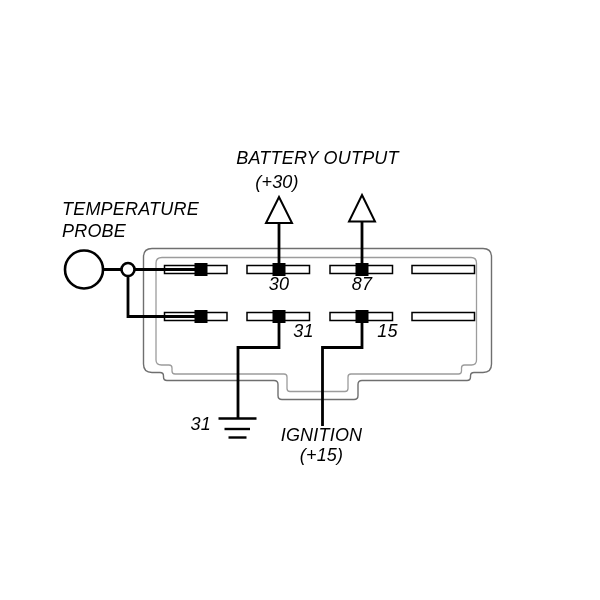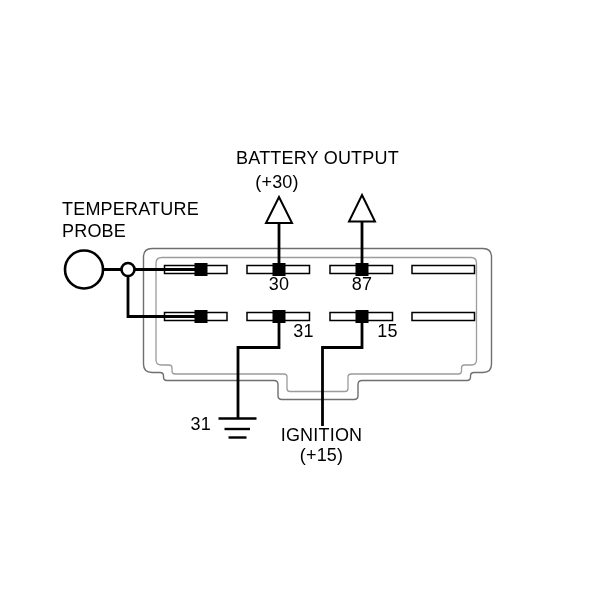--- a/index.html
+++ b/index.html
@@ -8,20 +8,21 @@
     background: #ffffff;
     width: 600px;
     height: 600px;
     overflow: hidden;
   }
   .stage {
     position: relative;
     width: 600px;
     height: 600px;
     background: #ffffff;
+    font-style: italic;
   }
   svg text {
     font-family: "Liberation Sans", sans-serif;
     font-size: 18px;
     fill: #000000;
     letter-spacing: 0.2px;
   }
 </style>
 </head>
 <body>

